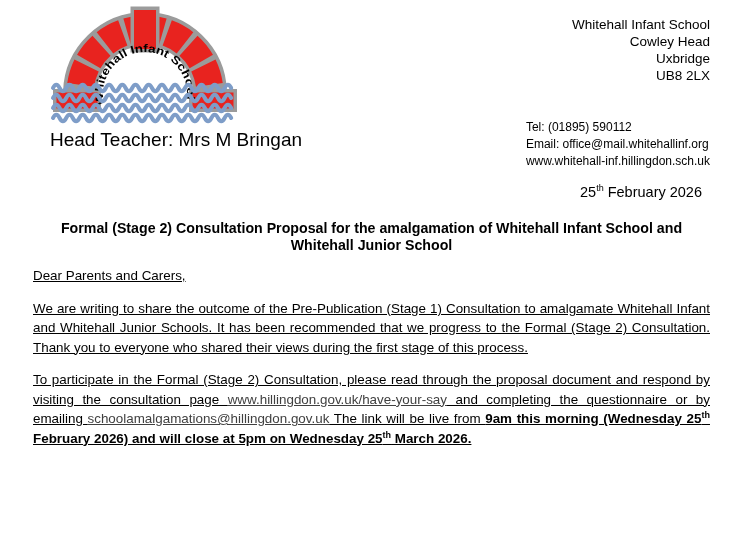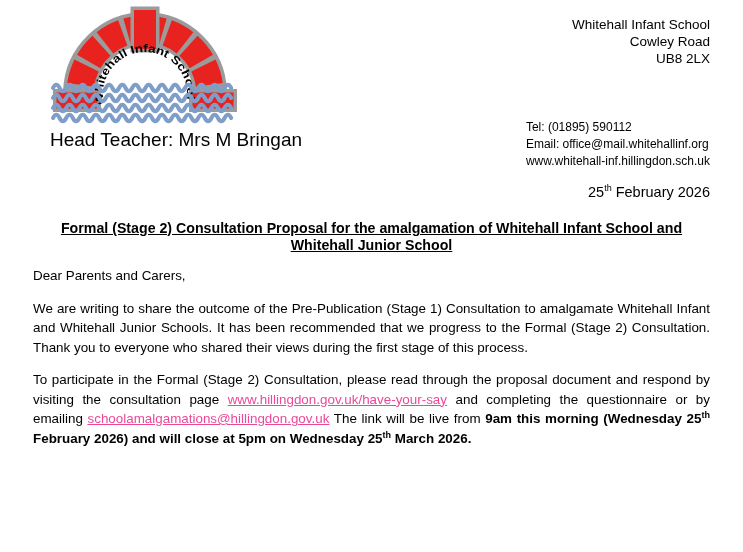--- a/index.html
+++ b/index.html
@@ -10,35 +10,34 @@
     font-family:"Liberation Sans", sans-serif;
     color:#000000;
     overflow:hidden;
   }
   
   .letterhead{position:relative;height:206px;}
   .logo{position:absolute;left:50px;top:6px;width:190px;height:122px;}
   .teachers{position:absolute;left:50px;top:131px;font-size:19px;line-height:17px;}
   .addr{position:absolute;right:33px;top:16px;text-align:right;font-size:13.5px;line-height:17px;}
   .contact{position:absolute;right:33px;top:119px;text-align:left;font-size:12px;line-height:17px;}
-  .date{position:absolute;right:33px;top:184px;font-size:14.5px;}
+  .date{position:absolute;right:41px;top:184px;font-size:14.5px;}
   sup{font-size:9px;line-height:0;}
   
   .title{
     margin:14px 40px 0 40px;
     text-align:center;
     font-weight:bold;
     font-size:14.2px;
     line-height:16.5px;
-    text-decoration:underline;
   }
-  .content{margin:0 33px;font-size:13.4px;line-height:19.5px;text-align:justify;}
+  .content{margin:0 33px;font-size:13.4px;line-height:19.5px;text-align:justify;text-decoration:underline;}
   .salutation{margin-top:19px;text-align:left;}
   .content p{margin:13px 0 0 0;}
-  a.link{color:#ec4899;text-decoration:underline;cursor:pointer;}
+  a.link{color:#404040;text-decoration:underline;cursor:pointer;}
   b .bsup{font-weight:bold;}
 </style>
 </head>
 <body>
 
 <div class="page">
 
   <div class="letterhead">
 
     <svg class="logo" viewBox="0 0 190 122" xmlns="http://www.w3.org/2000/svg">
@@ -76,21 +75,22 @@
         <path d="M3 112 q3.3 -6.5 6.6 0 t6.6 0 t6.6 0 t6.6 0 t6.6 0 t6.6 0 t6.6 0 t6.6 0 t6.6 0 t6.6 0 t6.6 0 t6.6 0 t6.6 0 t6.6 0 t6.6 0 t6.6 0 t6.6 0 t6.6 0 t6.6 0 t6.6 0 t6.6 0 t6.6 0 t6.6 0 t6.6 0 t6.6 0 t6.6 0 t6.6 0"></path>
       </g>
     </svg>
 
     <div class="teachers">
       <div>Head Teacher: Mrs M Bringan</div>
     </div>
 
     <div class="addr">
       <div>Whitehall Infant School</div>
-      <div>Cowley Road</div>
+      <div>Cowley Head</div>
+      <div>Uxbridge</div>
       <div>UB8 2LX</div>
     </div>
 
     <div class="contact">
       <div>Tel: (01895) 590112</div>
       <div>Email: office@mail.whitehallinf.org</div>
       <div>www.whitehall-inf.hillingdon.sch.uk</div>
     </div>
 
     <div class="date"><span>25</span><sup>th</sup><span> February 2026</span></div>

